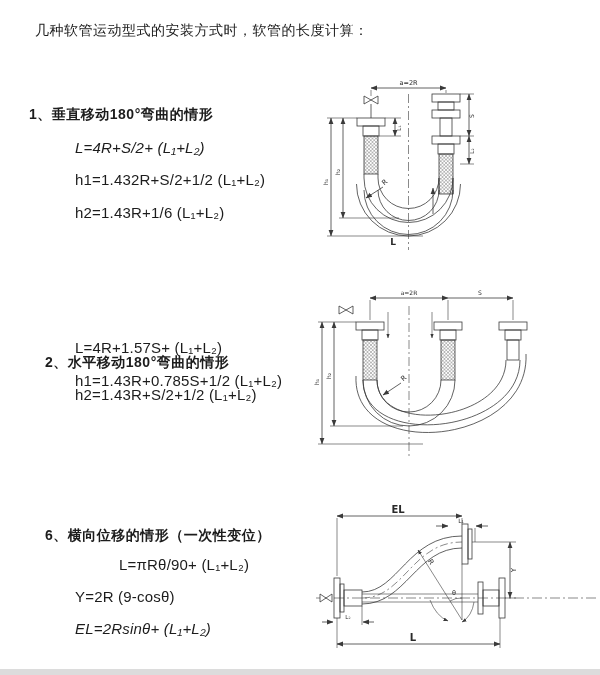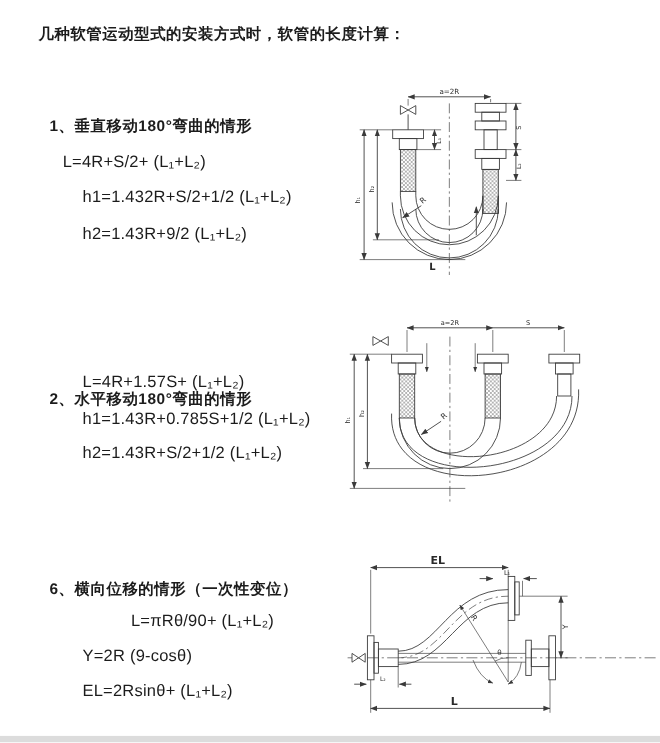--- a/index.html
+++ b/index.html
@@ -2,45 +2,45 @@
 <html><head>
 <meta charset="utf-8">
 <style>
   html,body{margin:0;padding:0;}
   body{
     width:600px;height:675px;position:relative;overflow:hidden;
     background:#ffffff;color:#1c1c1c;
     font-family:"Liberation Sans","DejaVu Sans",sans-serif;
   }
   .doc-title{
-    position:absolute;left:35px;top:22px;font-size:14px;font-weight:700;
+    position:absolute;left:35px;top:22px;font-size:14px;font-weight:400;
     letter-spacing:0.5px;
   }
   .section-heading{
     position:absolute;font-size:14px;font-weight:600;letter-spacing:0.5px;
   }
   .formula{
     position:absolute;font-size:15px;font-weight:500;letter-spacing:0.2px;
   }
   .diagram{position:absolute;}
   svg{display:block;}
   svg text{fill:#2a2a2a;font-family:"DejaVu Sans","Liberation Sans",sans-serif;}
   .bottom-strip{
     position:absolute;left:0;bottom:0;width:600px;height:6px;background:#dcdcdc;
   }
 </style>
 </head>
 <body>
 
 <div class="doc-title">几种软管运动型式的安装方式时，软管的长度计算：</div>
 
-<div class="section-heading" style="left:45px;top:106px;">1、垂直移动180°弯曲的情形</div>
-<div class="formula" style="left:57px;top:139px;">L=4R+S/2+ (L₁+L₂)</div>
+<div class="section-heading" style="left:29px;top:106px;">1、垂直移动180°弯曲的情形</div>
+<div class="formula" style="left:75px;top:139px;font-style:italic;">L=4R+S/2+ (L₁+L₂)</div>
 <div class="formula" style="left:75px;top:171px;">h1=1.432R+S/2+1/2 (L₁+L₂)</div>
-<div class="formula" style="left:75px;top:204px;">h2=1.43R+9/2 (L₁+L₂)</div>
+<div class="formula" style="left:75px;top:204px;">h2=1.43R+1/6 (L₁+L₂)</div>
 
 <div class="diagram" style="left:313px;top:72px;">
 <svg width="212" height="192" viewBox="0 0 212 192">
   <defs>
     <marker id="ar1" viewBox="0 0 8 8" refX="7.5" refY="4" markerWidth="8" markerHeight="8" orient="auto-start-reverse">
       <path d="M0,1 L8,4 L0,7 Z" fill="#3a3a3a"></path>
     </marker>
     <pattern id="braid1" width="3.5" height="3.5" patternUnits="userSpaceOnUse">
       <path d="M0,3.5 L3.5,0 M0,0 L3.5,3.5" stroke="#7a7a7a" stroke-width="0.5"></path>
     </pattern>
@@ -119,21 +119,21 @@
   <text x="160.5" y="44" text-anchor="middle" font-size="6" transform="rotate(-90 160.5 44)">S</text>
   <text x="160.5" y="79" text-anchor="middle" font-size="5.5" transform="rotate(-90 160.5 79)">L₂</text>
   <text x="73" y="112" text-anchor="middle" font-size="7" transform="rotate(-40 73 112)">R</text>
   <text x="80" y="173" text-anchor="middle" font-size="9" font-weight="600">L</text>
 </svg>
 </div>
 
 <div class="section-heading" style="left:45px;top:310px;margin-top:44px;">2、水平移动180°弯曲的情形</div>
 <div class="formula" style="left:75px;top:339px;">L=4R+1.57S+ (L₁+L₂)</div>
 <div class="formula" style="left:75px;top:372px;">h1=1.43R+0.785S+1/2 (L₁+L₂)</div>
-<div class="formula" style="left:75px;top:403px;">h2=1.43R+S/2+1/2 (L₁+L₂)</div>
+<div class="formula" style="left:75px;top:386px;">h2=1.43R+S/2+1/2 (L₁+L₂)</div>
 
 <div class="diagram" style="left:308px;top:282px;">
 <svg width="252" height="182" viewBox="0 0 252 182">
   <defs>
     <marker id="ar2" viewBox="0 0 8 8" refX="7.5" refY="4" markerWidth="8" markerHeight="8" orient="auto-start-reverse">
       <path d="M0,1 L8,4 L0,7 Z" fill="#3a3a3a"></path>
     </marker>
     <pattern id="braid2" width="3.5" height="3.5" patternUnits="userSpaceOnUse">
       <path d="M0,3.5 L3.5,0 M0,0 L3.5,3.5" stroke="#7a7a7a" stroke-width="0.5"></path>
     </pattern>
@@ -199,21 +199,21 @@
   <text x="172" y="13" text-anchor="middle" font-size="6">S</text>
   <text x="10.5" y="100" text-anchor="middle" font-size="6" transform="rotate(-90 10.5 100)">h₁</text>
   <text x="23" y="94" text-anchor="middle" font-size="6" transform="rotate(-90 23 94)">h₂</text>
   <text x="97" y="98" text-anchor="middle" font-size="7" transform="rotate(-40 97 98)">R</text>
 </svg>
 </div>
 
 <div class="section-heading" style="left:45px;top:527px;">6、横向位移的情形（一次性变位）</div>
 <div class="formula" style="left:75px;top:556px;margin-left:44px;">L=πRθ/90+ (L₁+L₂)</div>
 <div class="formula" style="left:75px;top:588px;">Y=2R (9-cosθ)</div>
-<div class="formula" style="left:75px;top:620px;">EL=2Rsinθ+ (L₁+L₂)</div>
+<div class="formula" style="left:75px;top:620px;font-style:italic;">EL=2Rsinθ+ (L₁+L₂)</div>
 
 <div class="diagram" style="left:310px;top:502px;">
 <svg width="292" height="162" viewBox="0 0 292 162">
   <defs>
     <marker id="ar3" viewBox="0 0 8 8" refX="7.5" refY="4" markerWidth="8" markerHeight="8" orient="auto-start-reverse">
       <path d="M0,1 L8,4 L0,7 Z" fill="#3a3a3a"></path>
     </marker>
   </defs>
   <g stroke="#3a3a3a" stroke-width="0.8" fill="none">
 

